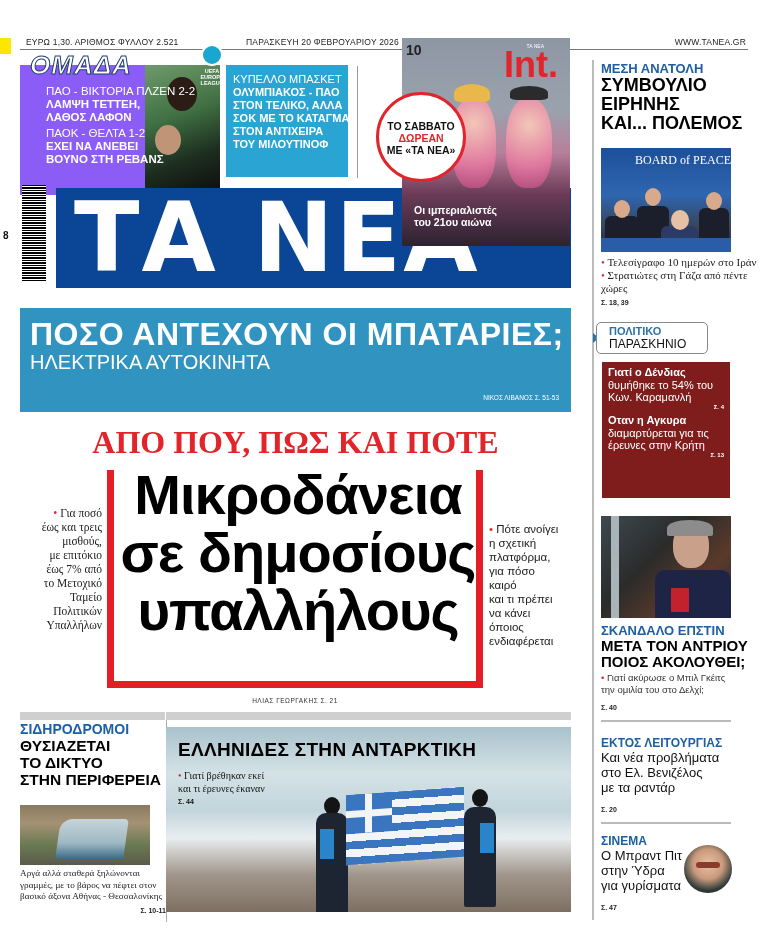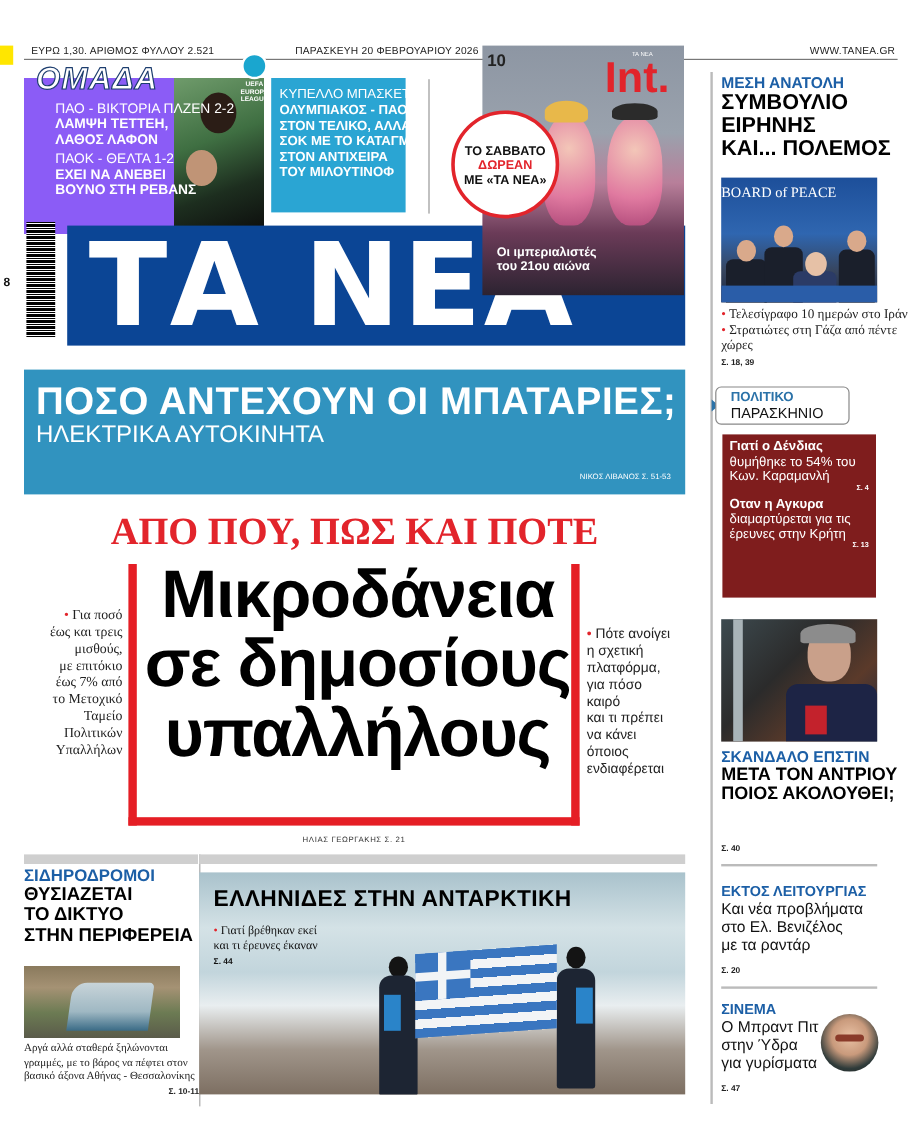--- a/index.html
+++ b/index.html
@@ -20,21 +20,21 @@
   #sports-photo{position:absolute;left:125px;top:0;width:75px;height:130px;background:linear-gradient(160deg,#6f9b6b 0%,#3f6f42 40%,#1d2e1f 70%,#0c0c0c 100%)}
   #sports-photo .head{position:absolute;left:22px;top:12px;width:30px;height:34px;border-radius:50%;background:#2b1d16}
   #sports-photo .head2{position:absolute;left:10px;top:60px;width:26px;height:30px;border-radius:50%;background:#c09476}
   #omada{left:30px;top:50px;font-size:26px;font-weight:bold;font-style:italic;color:#fff;-webkit-text-stroke:1px #1c3d6e;letter-spacing:1px}
   #europa-logo{left:201px;top:44px;width:22px;height:22px;border-radius:50%;background:#1aa6cf;border:2px solid #fff}
   #europa-text{left:194px;top:68px;font-size:5.5px;color:#fff;font-weight:bold;width:36px;text-align:center;line-height:6px}
   .sp-line{position:absolute;left:26px;color:#fff;font-size:11.5px;line-height:12px;white-space:nowrap}
   .sp-bold{font-weight:bold}
 
   
-  #basket{left:226px;top:65px;width:112px;height:112px;background:#2aa5d3;padding:8px 7px}
+  #basket{left:226px;top:65px;width:122px;height:112px;background:#2aa5d3;padding:8px 7px}
   #basket div{color:#fff;font-size:11px;line-height:13px;white-space:nowrap}
   #basket .b{font-weight:bold}
   #vsep{left:357px;top:66px;width:1px;height:112px;background:#999}
 
   
   #masthead{left:56px;top:188px;width:515px;height:100px;background:#0b4595}
   #masthead-title{position:absolute;left:18px;top:0px;font-size:96px;font-weight:bold;color:#fff;letter-spacing:2px;line-height:100px;font-family:"DejaVu Sans",sans-serif}
   #barcode{left:22px;top:185px;width:24px;height:96px;background:repeating-linear-gradient(180deg,#000 0 1px,#fff 1px 2px,#000 2px 4px,#fff 4px 5px)}
   #barcode-num{left:3px;top:230px;font-size:10px;font-weight:bold}
 
@@ -48,21 +48,21 @@
   #promo-circle{left:376px;top:92px;width:90px;height:90px;border-radius:50%;background:#fff;border:3px solid #e2242b;text-align:center;padding-top:25px}
   #promo-circle div{font-size:10.5px;font-weight:bold;line-height:12px;color:#111;white-space:nowrap}
   #promo-circle .red{color:#e2242b}
 
   
   #rcol-line{left:592px;top:60px;width:2px;height:860px;background:#bbb}
   .kicker{color:#1c5fa6;font-weight:bold;font-size:13px;line-height:14px;white-space:nowrap}
   .rhead{font-weight:bold;color:#000;font-size:18px;line-height:19px;white-space:nowrap}
   #me-block{left:601px;top:62px;width:160px}
   #bop-photo{left:601px;top:148px;width:130px;height:104px;background:linear-gradient(180deg,#1d4f9a 0%,#2f66b0 45%,#37455e 75%,#1b2740 100%);overflow:hidden}
-  #bop-title{position:absolute;left:0;top:5px;width:130px;text-align:left;color:#fff;font-family:"Liberation Serif",serif;font-size:12px}
+  #bop-title{position:absolute;left:0;top:5px;width:130px;text-align:right;color:#fff;font-family:"Liberation Serif",serif;font-size:12px}
   .face{position:absolute;width:16px;height:18px;border-radius:50%;background:#d9a98b}
   .suit{position:absolute;background:#1a1f2b;border-radius:6px 6px 0 0}
   #me-bullets{left:601px;top:256px;width:160px;font-family:"Liberation Serif",serif;font-size:11px;line-height:13px;color:#222}
   .rdot{color:#e2242b}
   .pageref{font-size:7px;font-weight:bold;color:#222}
   #me-ref{left:601px;top:299px}
 
   
   #pol-box{left:596px;top:322px;width:112px;height:32px;border:1px solid #888;border-radius:5px;background:#fff;padding:2px 0 0 12px}
   #pol-box .k{color:#2b72a8;font-weight:bold;font-size:11px;line-height:12px}
@@ -269,20 +269,21 @@
   <div style="position:absolute;left:10px;top:0;width:8px;height:102px;background:#a9b4b8"></div>
   <div style="position:absolute;left:72px;top:8px;width:36px;height:44px;border-radius:45%;background:#c9a08a"></div>
   <div style="position:absolute;left:66px;top:4px;width:46px;height:16px;border-radius:50% 50% 10% 10%;background:#8c8c8c"></div>
   <div style="position:absolute;left:54px;top:54px;width:76px;height:48px;background:#1d2445;border-radius:10px 10px 0 0"></div>
   <div style="position:absolute;left:70px;top:72px;width:18px;height:24px;background:#c3222c"></div>
 </div>
 <div class="abs" id="epstein-block">
   <div class="kicker">ΣΚΑΝΔΑΛΟ ΕΠΣΤΙΝ</div>
   <div class="rhead" style="font-size:15px;line-height:16px">ΜΕΤΑ ΤΟΝ ΑΝΤΡΙΟΥ</div>
   <div class="rhead" style="font-size:15px;line-height:16px">ΠΟΙΟΣ ΑΚΟΛΟΥΘΕΙ;</div>
+  <div id="epstein-sub" style="width:130px"><span class="rdot">• </span><span>Γιατί ακύρωσε ο Μπιλ Γκέιτς την ομιλία του στο Δελχί;</span></div>
 </div>
 <div class="abs pageref" id="epstein-ref">Σ. 40</div>
 <div class="rsep" style="top:720px"></div>
 
 <div class="abs" id="ektos-block">
   <div class="kicker" style="font-size:12px">ΕΚΤΟΣ ΛΕΙΤΟΥΡΓΙΑΣ</div>
   <div class="rtext">Και νέα προβλήματα</div>
   <div class="rtext">στο Ελ. Βενιζέλος</div>
   <div class="rtext">με τα ραντάρ</div>
 </div>

